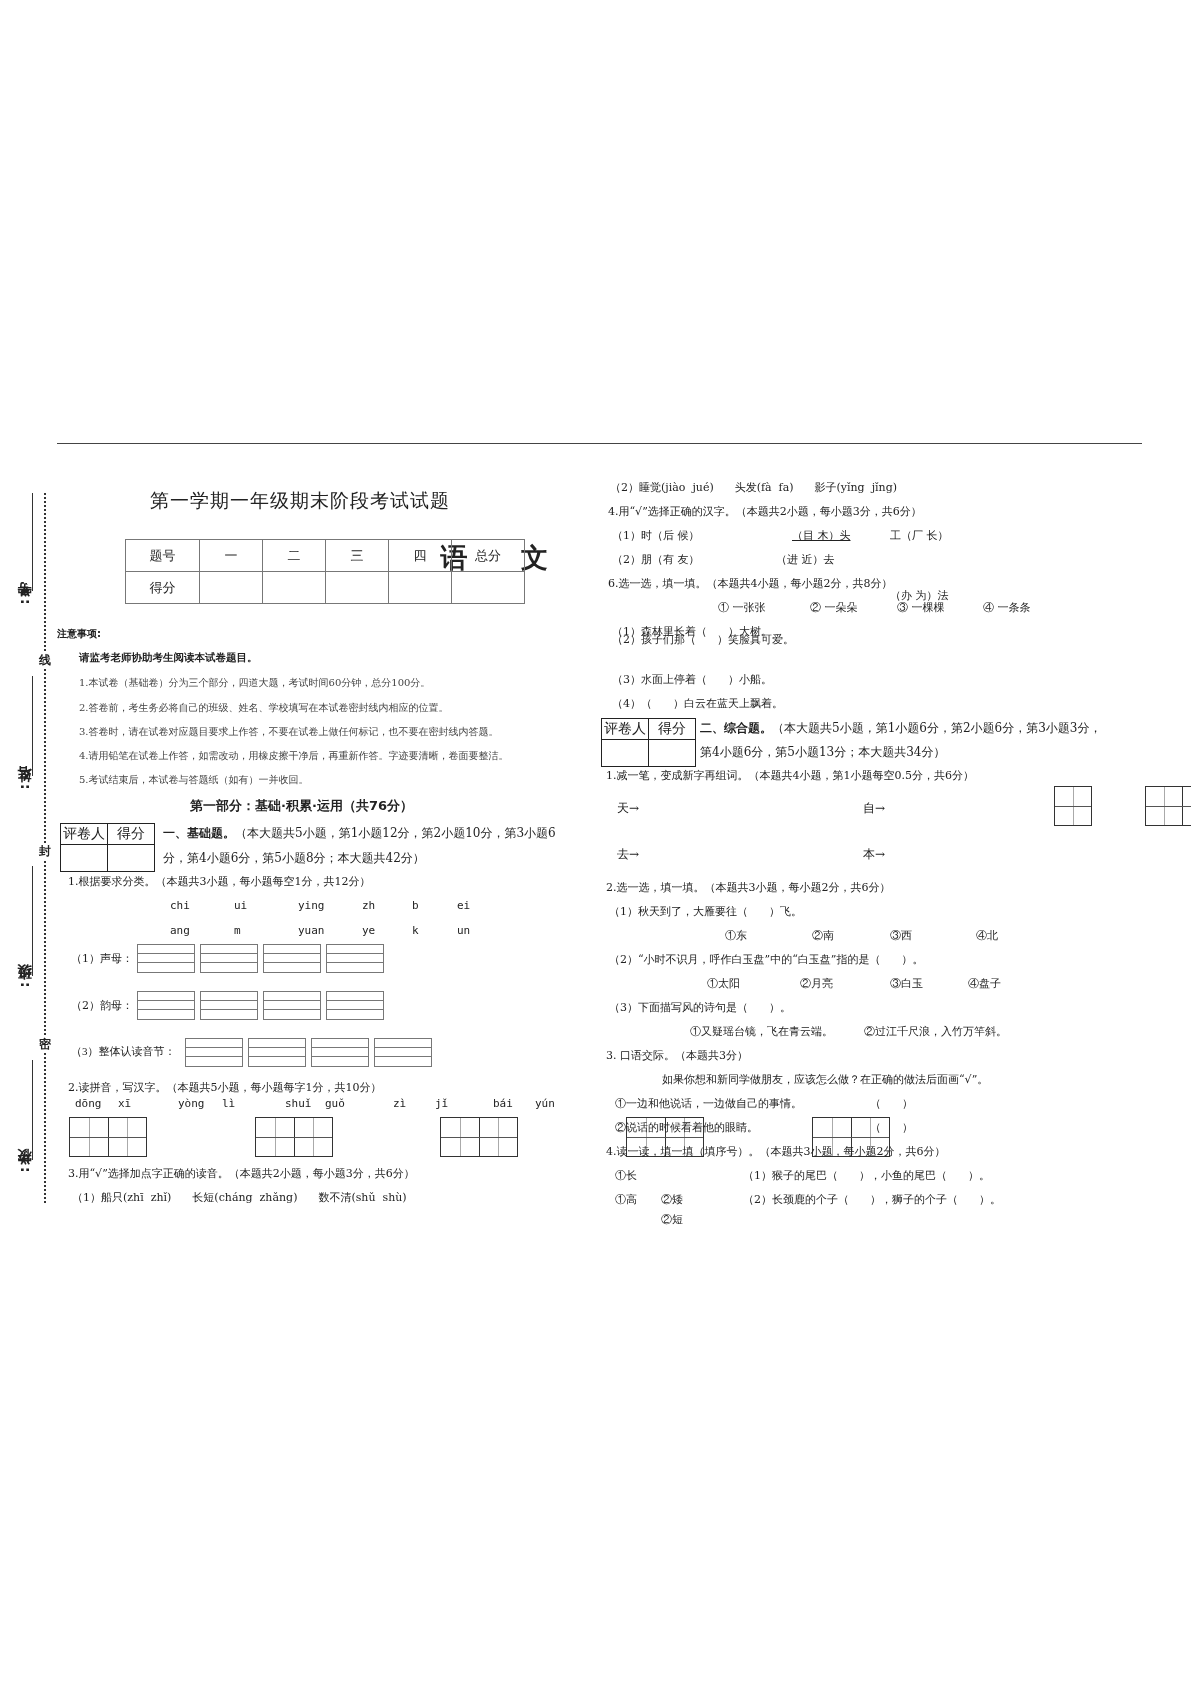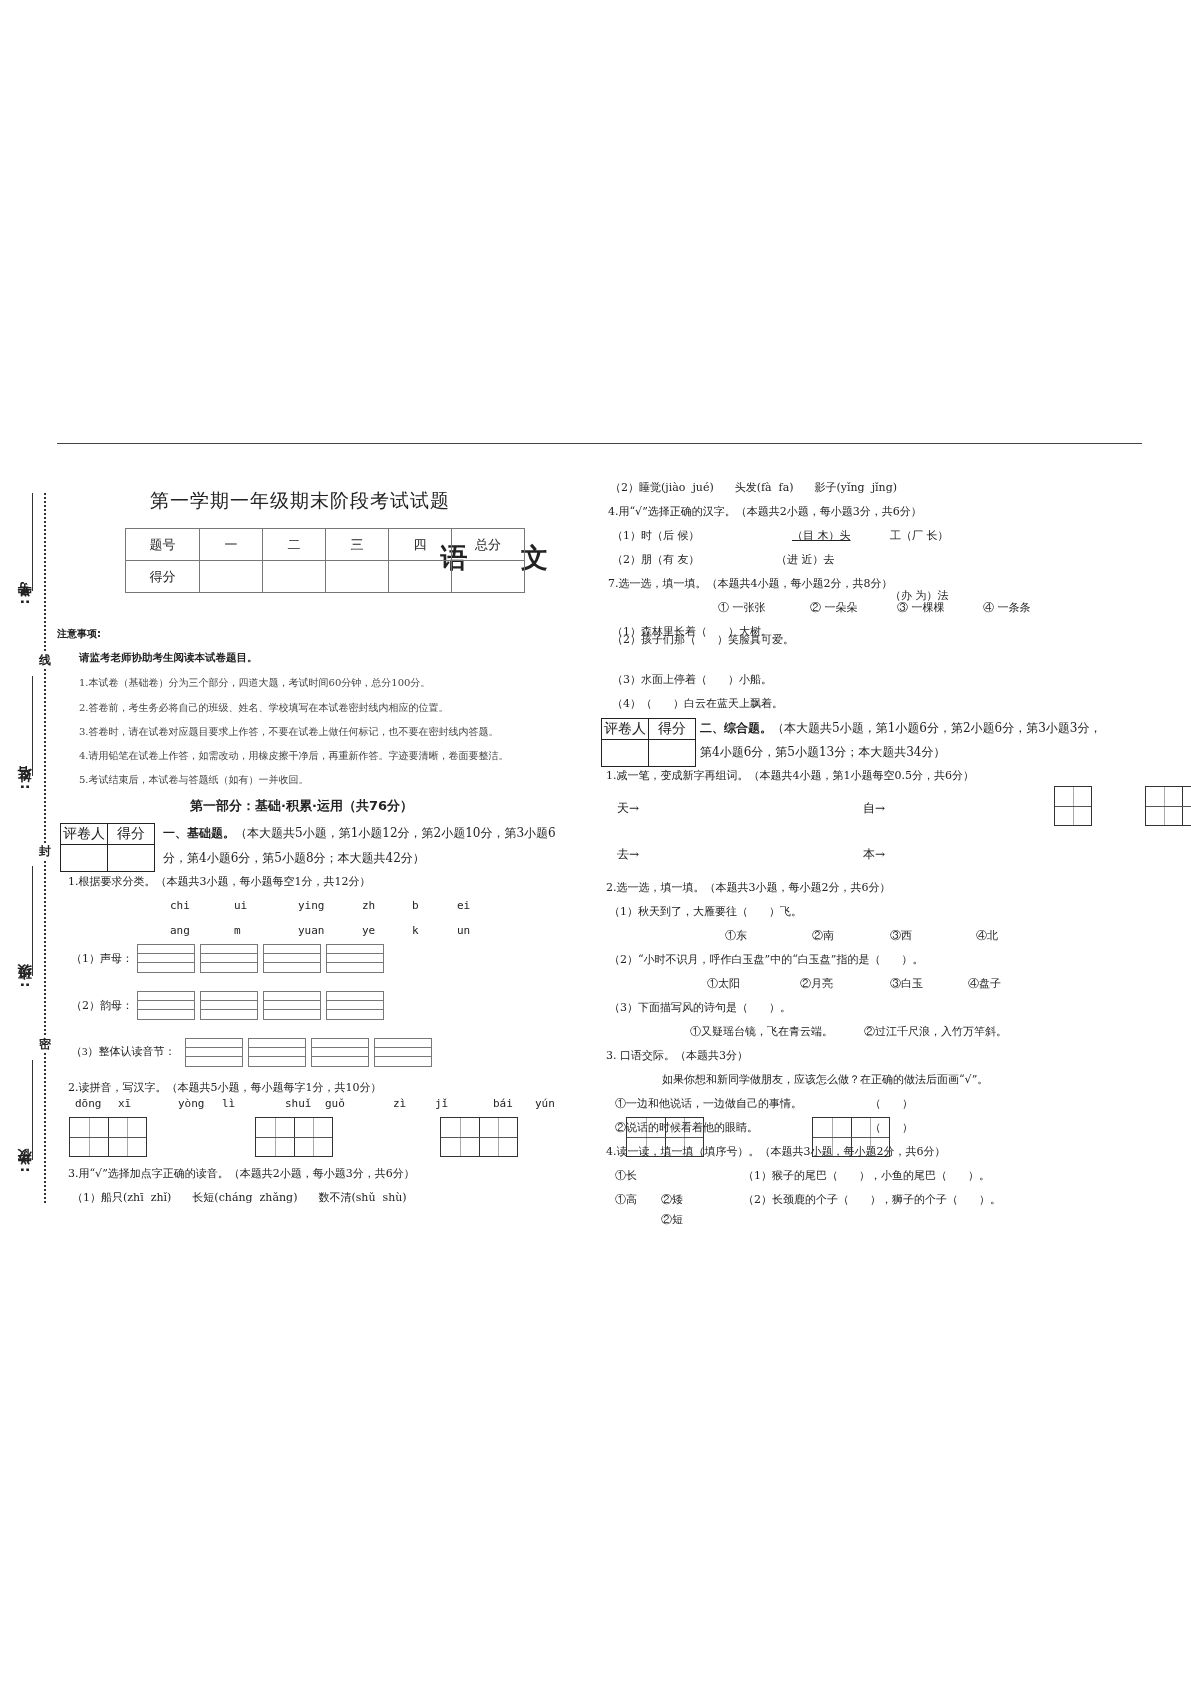--- a/index.html
+++ b/index.html
@@ -11,21 +11,21 @@
   .dotline { left:44px; top:493px; height:710px; width:0; border-left:2px dotted #333; }
   .mline { width:0; border-left:1.5px solid #333; left:32px; }
   .mlabel { left:15px; width:22px; font-family:"DejaVu Sans", sans-serif; font-weight:bold;
             font-size:14px; writing-mode:vertical-rl; transform:rotate(180deg); letter-spacing:2px; }
   .seal { left:37px; width:16px; font-size:12px; font-weight:bold; background:#fff; text-align:center;
           font-family:"DejaVu Sans", sans-serif; }
   .title { left:150px; width:400px; top:488px; font-size:19px;
            font-family:"DejaVu Sans", sans-serif; letter-spacing:1px; }
   .subject { left:150px; width:400px; top:540px; text-align:right; font-size:27px; font-weight:bold;
              font-family:"DejaVu Sans", sans-serif; word-spacing:40px; letter-spacing:2px; }
-  table.score { position:absolute; left:125px; top:528px; border-collapse:collapse;
+  table.score { position:absolute; left:125px; top:539px; border-collapse:collapse;
                 font-family:Liberation Serif, serif; font-size:13px; }
   table.score td { border:1px solid #777; width:60px; height:29px; text-align:center; }
   table.score td:first-child { width:71px; }
   table.score td:last-child { width:70px; }
   .txt { font-size:11px; white-space:nowrap; }
   .sans { font-family:"DejaVu Sans", sans-serif; }
   .bold { font-weight:bold; }
   .h2 { font-size:13px; font-weight:bold; font-family:"DejaVu Sans", sans-serif; }
   .grader { position:absolute; border-collapse:collapse; font-family:"DejaVu Sans", sans-serif; font-size:14px; }
   .grader td { border:1.5px solid #222; text-align:center; width:44px; }
@@ -158,21 +158,21 @@
 
 <div class="abs txt" style="left:610px;top:480px;white-space:pre;">（2）睡觉(jiào  jué)      头发(fà  fa)      影子(yǐng  jǐng)</div>
 <div class="abs txt" style="left:608px;top:504px;">4.用“√”选择正确的汉字。（本题共2小题，每小题3分，共6分）</div>
 <div class="abs txt" style="left:612px;top:528px;">（1）时（后  候）</div>
 <div class="abs txt" style="left:792px;top:528px;text-decoration:underline;">（目  木）头</div>
 <div class="abs txt" style="left:890px;top:528px;">工（厂  长）</div>
 <div class="abs txt" style="left:612px;top:552px;">（2）朋（有  友）</div>
 <div class="abs txt" style="left:776px;top:552px;">（进  近）去</div>
 <div class="abs txt" style="left:890px;top:552px;margin-top:36px;">（办  为）法</div>
 
-<div class="abs txt" style="left:608px;top:576px;">7.选一选，填一填。（本题共4小题，每小题2分，共8分）</div>
+<div class="abs txt" style="left:608px;top:576px;">6.选一选，填一填。（本题共4小题，每小题2分，共8分）</div>
 <div class="abs txt" style="left:718px;top:600px;">① 一张张</div>
 <div class="abs txt" style="left:810px;top:600px;">② 一朵朵</div>
 <div class="abs txt" style="left:897px;top:600px;">③ 一棵棵</div>
 <div class="abs txt" style="left:983px;top:600px;">④ 一条条</div>
 <div class="abs txt" style="left:612px;top:624px;white-space:pre;">（1）森林里长着（      ）大树。</div>
 <div class="abs txt" style="left:612px;top:632px;white-space:pre;">（2）孩子们那（      ）笑脸真可爱。</div>
 <div class="abs txt" style="left:612px;top:672px;white-space:pre;">（3）水面上停着（      ）小船。</div>
 <div class="abs txt" style="left:612px;top:696px;white-space:pre;">（4）（      ）白云在蓝天上飘着。</div>
 
 

